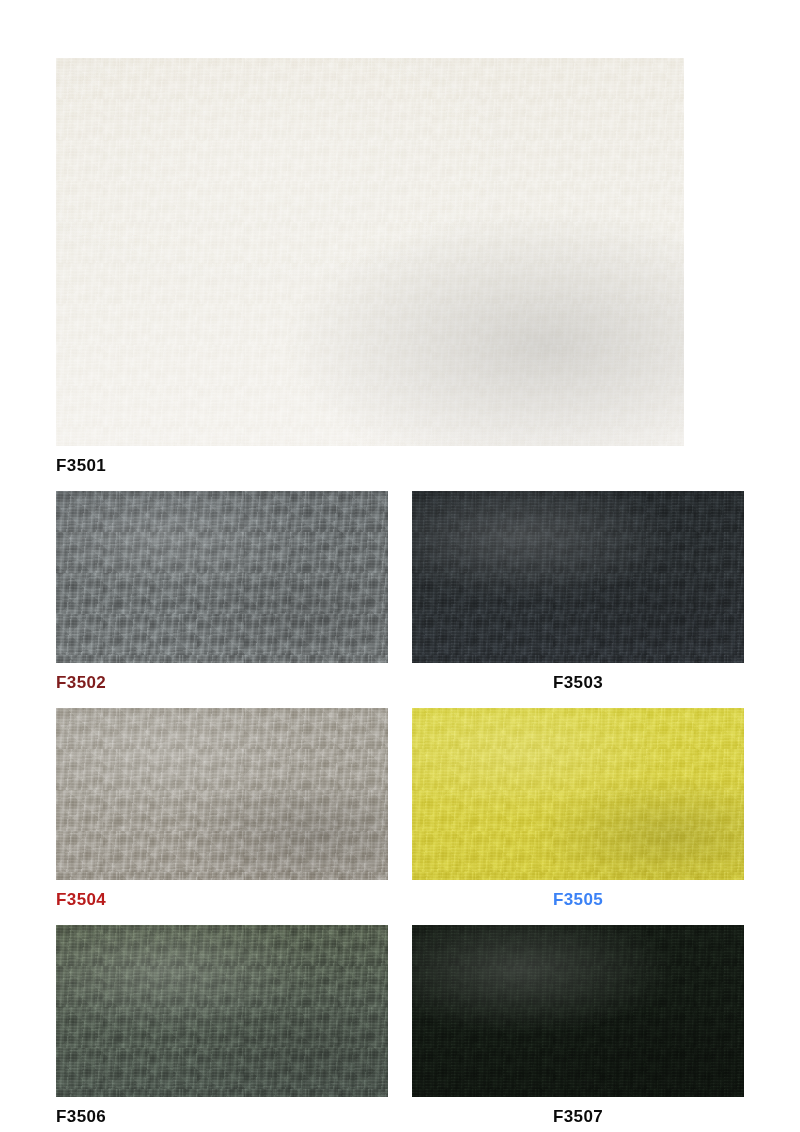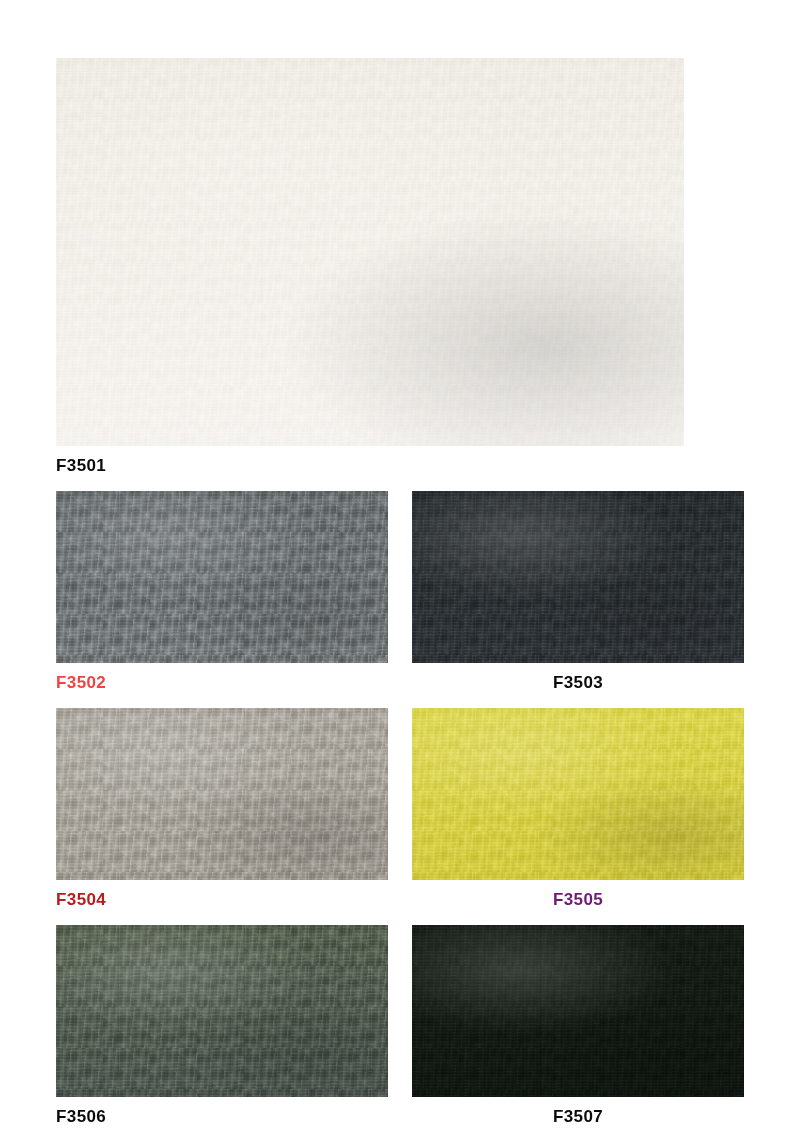--- a/index.html
+++ b/index.html
@@ -143,21 +143,21 @@
       </div>
     </div>
 
     <div class="row">
       <div class="cell cell-half">
         <div class="swatch swatch-std" style="background-color: rgb(110, 115, 116); background-image: linear-gradient(176deg, rgb(106, 111, 113) 0%, rgb(110, 115, 116) 48%, rgb(118, 123, 124) 100%);">
           <div class="tex"></div>
           <div class="tex-fine"></div>
           <div class="tex-sheen"></div>
         </div>
-        <div class="label label-left" style="color: #ef4444;">F3502</div>
+        <div class="label label-left" style="color: #7f1d1d;">F3502</div>
       </div>
       <div class="cell cell-half">
         <div class="swatch swatch-std" style="background-color: rgb(43, 48, 51); background-image: linear-gradient(176deg, rgb(39, 44, 47) 0%, rgb(43, 48, 51) 48%, rgb(48, 53, 58) 100%);">
           <div class="tex"></div>
           <div class="tex-fine"></div>
           <div class="tex-sheen"></div>
         </div>
         <div class="label label-right" style="color: rgb(11, 11, 11);">F3503</div>
       </div>
     </div>
@@ -170,21 +170,21 @@
           <div class="tex-sheen"></div>
         </div>
         <div class="label label-left" style="color: #b91c1c;">F3504</div>
       </div>
       <div class="cell cell-half">
         <div class="swatch swatch-std" style="background-color: rgb(216, 209, 72); background-image: linear-gradient(176deg, rgb(220, 215, 79) 0%, rgb(216, 209, 72) 48%, rgb(210, 202, 63) 100%);">
           <div class="tex"></div>
           <div class="tex-fine"></div>
           <div class="tex-sheen"></div>
         </div>
-        <div class="label label-right" style="color: #701a75;">F3505</div>
+        <div class="label label-right" style="color: #3b82f6;">F3505</div>
       </div>
     </div>
 
     <div class="row">
       <div class="cell cell-half">
         <div class="swatch swatch-std" style="background-color: rgb(83, 93, 82); background-image: linear-gradient(176deg, rgb(87, 97, 79) 0%, rgb(83, 93, 82) 48%, rgb(77, 87, 80) 100%);">
           <div class="tex"></div>
           <div class="tex-fine"></div>
           <div class="tex-sheen"></div>
         </div>

